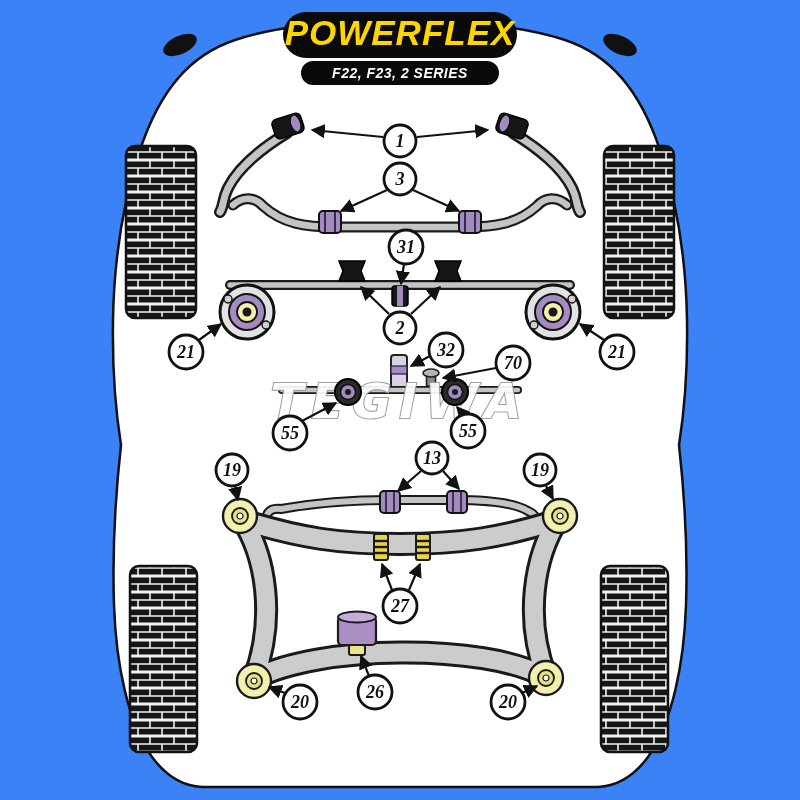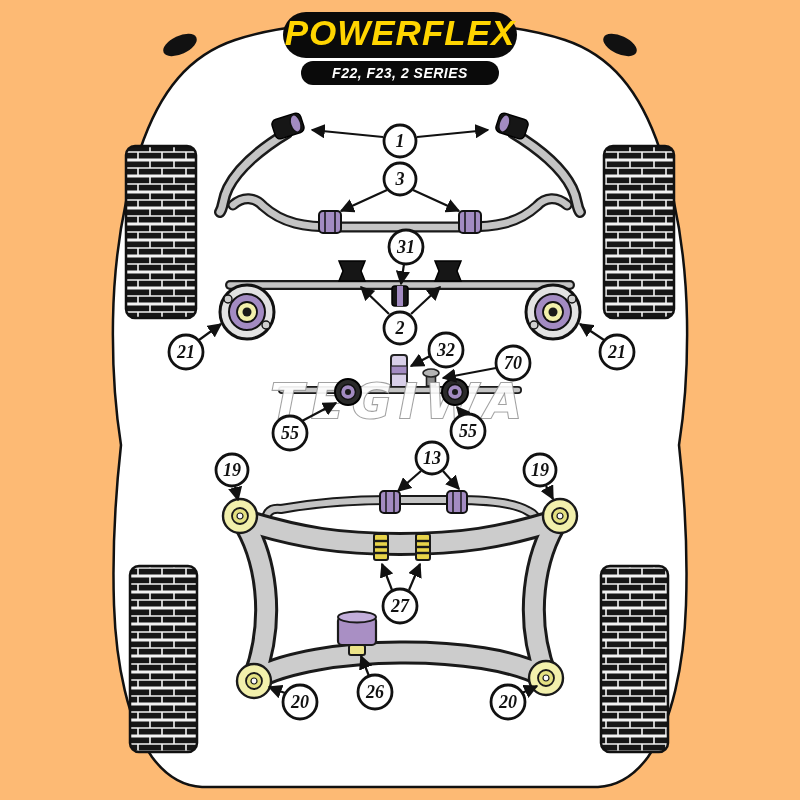--- a/index.html
+++ b/index.html
@@ -1,16 +1,16 @@
 <!DOCTYPE html>
 <html><head>
 <meta charset="utf-8">
 <style>
   html,body { margin:0; padding:0; background:#ffffff; }
-  .stage { width:800px; height:800px; position:relative; background:#fdba74; }
+  .stage { width:800px; height:800px; position:relative; background:#3b82f6; }
   svg { display:block; }
   .logo-text {
     font-family:"Liberation Sans", sans-serif;
     font-style:italic; font-weight:bold; font-size:35px;
     letter-spacing:1px; fill:#FFD500; text-anchor:middle;
   }
   .badge-text {
     font-family:"Liberation Sans", sans-serif;
     font-style:italic; font-weight:bold; font-size:14px;
     letter-spacing:0.5px; fill:#ffffff; text-anchor:middle;

